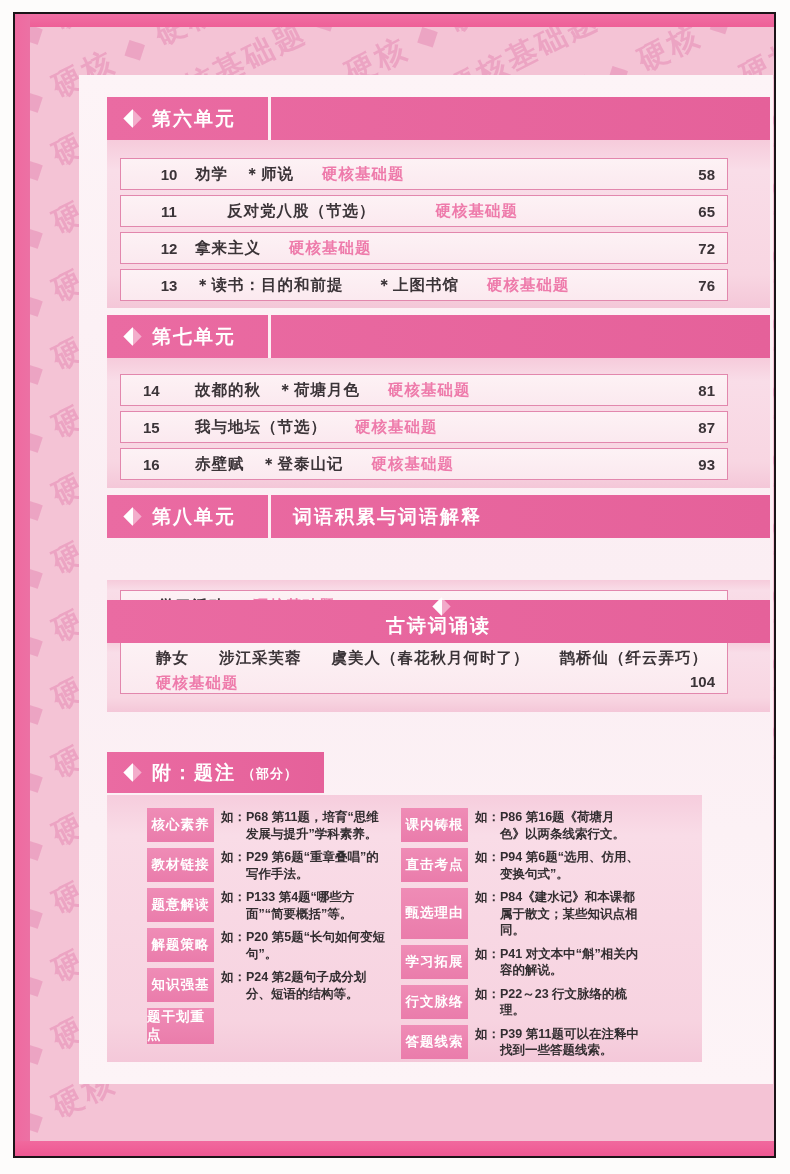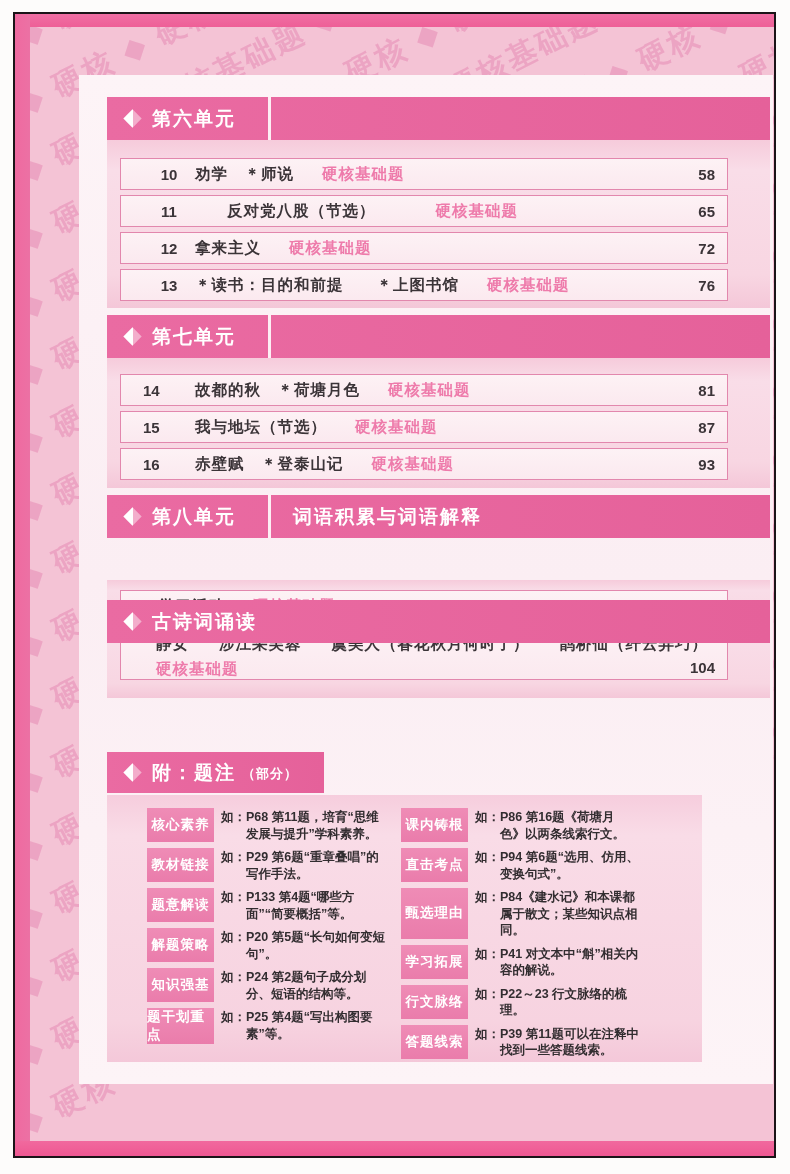--- a/index.html
+++ b/index.html
@@ -173,35 +173,35 @@
       </div>
       <div class="unit-header" style="top:0;">
         <span class="diamond"></span>
         <span class="unit-label">第八单元</span>
         <span class="hdr-divider"></span>
         <span class="unit-subtitle">词语积累与词语解释</span>
       </div>
     </div>
 
     <div class="section" style="top:586px;height:115px;">
-      <div class="unit-panel" style="top:26px;height:72px;">
+      <div class="unit-panel" style="top:40px;height:72px;">
         <div class="poem-row">
           <div class="poem-line1">
             <span>静女</span>
             <span>涉江采芙蓉</span>
             <span>虞美人（春花秋月何时了）</span>
             <span>鹊桥仙（纤云弄巧）</span>
           </div>
           <div class="poem-line2">
             <span class="poem-tag">硬核基础题</span>
             <span class="poem-page">104</span>
           </div>
         </div>
       </div>
-      <div class="unit-header" style="top:0;">
+      <div class="unit-header" style="top:0;flex-direction:column;">
         <span class="diamond"></span>
         <span class="unit-label">古诗词诵读</span>
       </div>
     </div>
 
     <div class="section" style="top:738px;height:310px;">
       <div class="app-panel" style="top:43px;height:267px;padding-left:40px;">
         <div class="app-cols">
           <div class="app-col">
             <div class="app-row">
@@ -219,21 +219,20 @@
             <div class="app-row">
               <span class="app-term">解题策略</span>
               <span class="app-desc">如：P20 第5题“长句如何变短句”。</span>
             </div>
             <div class="app-row">
               <span class="app-term">知识强基</span>
               <span class="app-desc">如：P24 第2题句子成分划分、短语的结构等。</span>
             </div>
             <div class="app-row">
               <span class="app-term">题干划重点</span>
-              <span class="app-desc">如：P25 第4题“写出构图要素”等。</span>
             </div>
           </div>
           <div class="app-col right">
             <div class="app-row">
               <span class="app-term">课内铸根</span>
               <span class="app-desc">如：P86 第16题《荷塘月色》以两条线索行文。</span>
             </div>
             <div class="app-row">
               <span class="app-term">直击考点</span>
               <span class="app-desc">如：P94 第6题“选用、仿用、变换句式”。</span>

